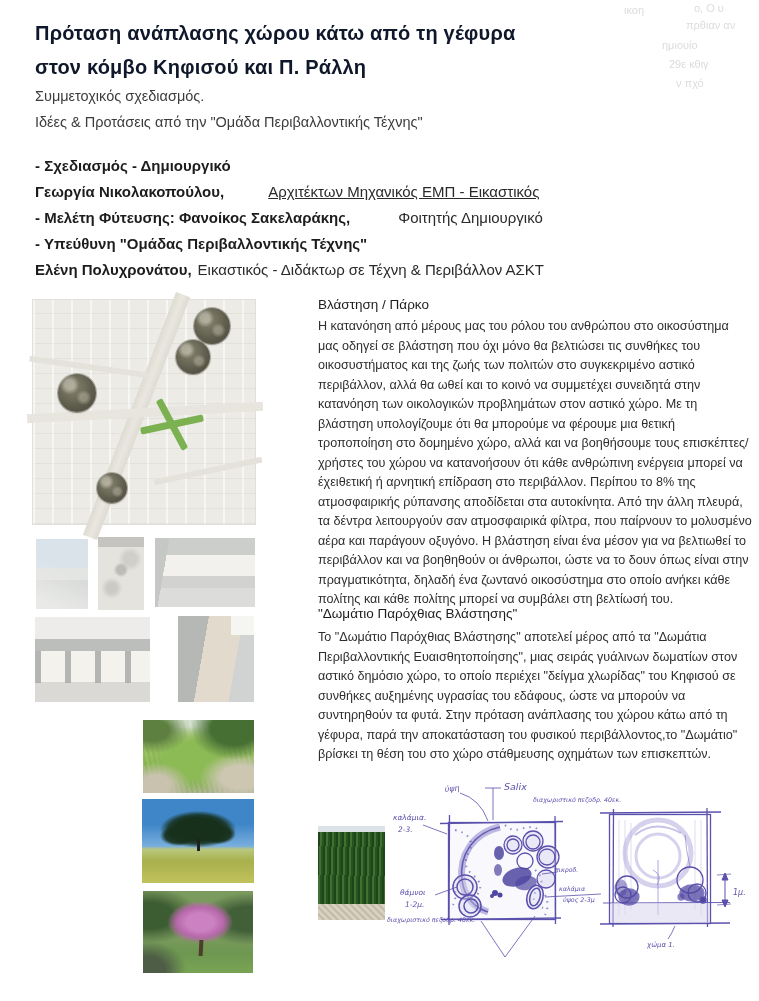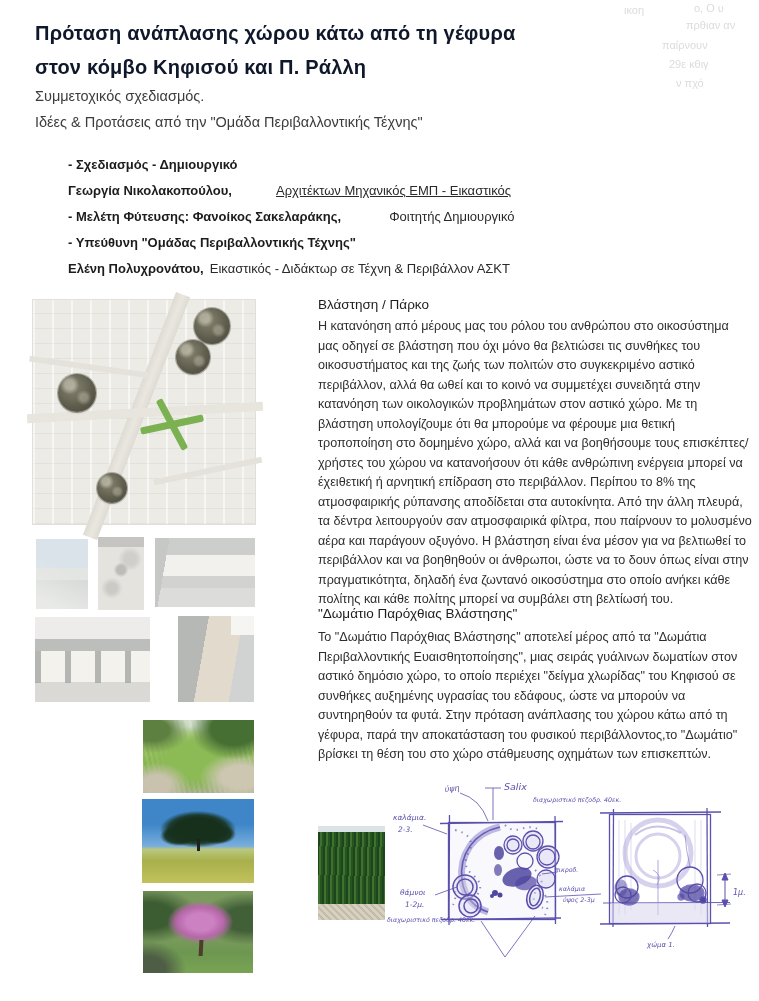--- a/index.html
+++ b/index.html
@@ -3,21 +3,21 @@
 <meta charset="utf-8">
 <style>
   html,body{margin:0;padding:0;background:#fff;}
   .page{position:relative;width:759px;height:1001px;background:#fff;overflow:hidden;
         font-family:"Liberation Sans","DejaVu Sans",sans-serif;color:#222;}
   .abs{position:absolute;}
 
   
   .title{font-size:20px;font-weight:bold;color:#0f172a;letter-spacing:.2px;}
   .subtitle{font-size:14.5px;color:#3c3c3c;}
-  .credit{font-size:13px;color:#1c1c1c;white-space:nowrap;margin-left:33px;}
+  .credit{font-size:15px;color:#1c1c1c;white-space:nowrap;}
   .credit .b{font-weight:bold;}
   .credit .r{font-weight:normal;color:#2a2a2a;}
   .gap44{margin-left:44px;text-decoration:underline;}
   .gap48{margin-left:48px;}
   .gap6{margin-left:6px;}
 
   
   .sec-head{font-size:13.5px;font-weight:normal;color:#1d1d1d;}
   .sec-body{font-size:12.6px;line-height:19.5px;color:#2e2e2e;width:434px;text-align:left;}
 
@@ -104,21 +104,21 @@
 
   <div class="abs title" style="left:35px;top:22px;">Πρόταση ανάπλασης χώρου κάτω από τη γέφυρα</div>
   <div class="abs title" style="left:35px;top:56px;">στον κόμβο Κηφισού και Π. Ράλλη</div>
   <div class="abs subtitle" style="left:35px;top:88px;">Συμμετοχικός σχεδιασμός.</div>
   <div class="abs subtitle" style="left:35px;top:114px;">Ιδέες &amp; Προτάσεις από την "Ομάδα Περιβαλλοντικής Τέχνης"</div>
 
   <div>
     <span class="abs ghost" style="left:694px;top:2px;">ο, Ο υ</span>
     <span class="abs ghost" style="left:624px;top:4px;">ικοη</span>
     <span class="abs ghost" style="left:686px;top:19px;">πρθιαν αν</span>
-    <span class="abs ghost" style="left:662px;top:39px;">παίρνουν</span>
+    <span class="abs ghost" style="left:662px;top:39px;">ημιουίο</span>
     <span class="abs ghost" style="left:644px;top:58px;margin-left:25px;">29ε κθιγ</span>
     <span class="abs ghost" style="left:676px;top:77px;text-align:center;">ν πχό</span>
   </div>
 
   <div class="abs credit" style="left:35px;top:157px;">
     <span class="b">- Σχεδιασμός - Δημιουργικό</span>
   </div>
   <div class="abs credit" style="left:35px;top:183px;">
     <span class="b">Γεωργία Νικολακοπούλου,</span><span class="r gap44">Αρχιτέκτων Μηχανικός ΕΜΠ - Εικαστικός</span>
   </div>

